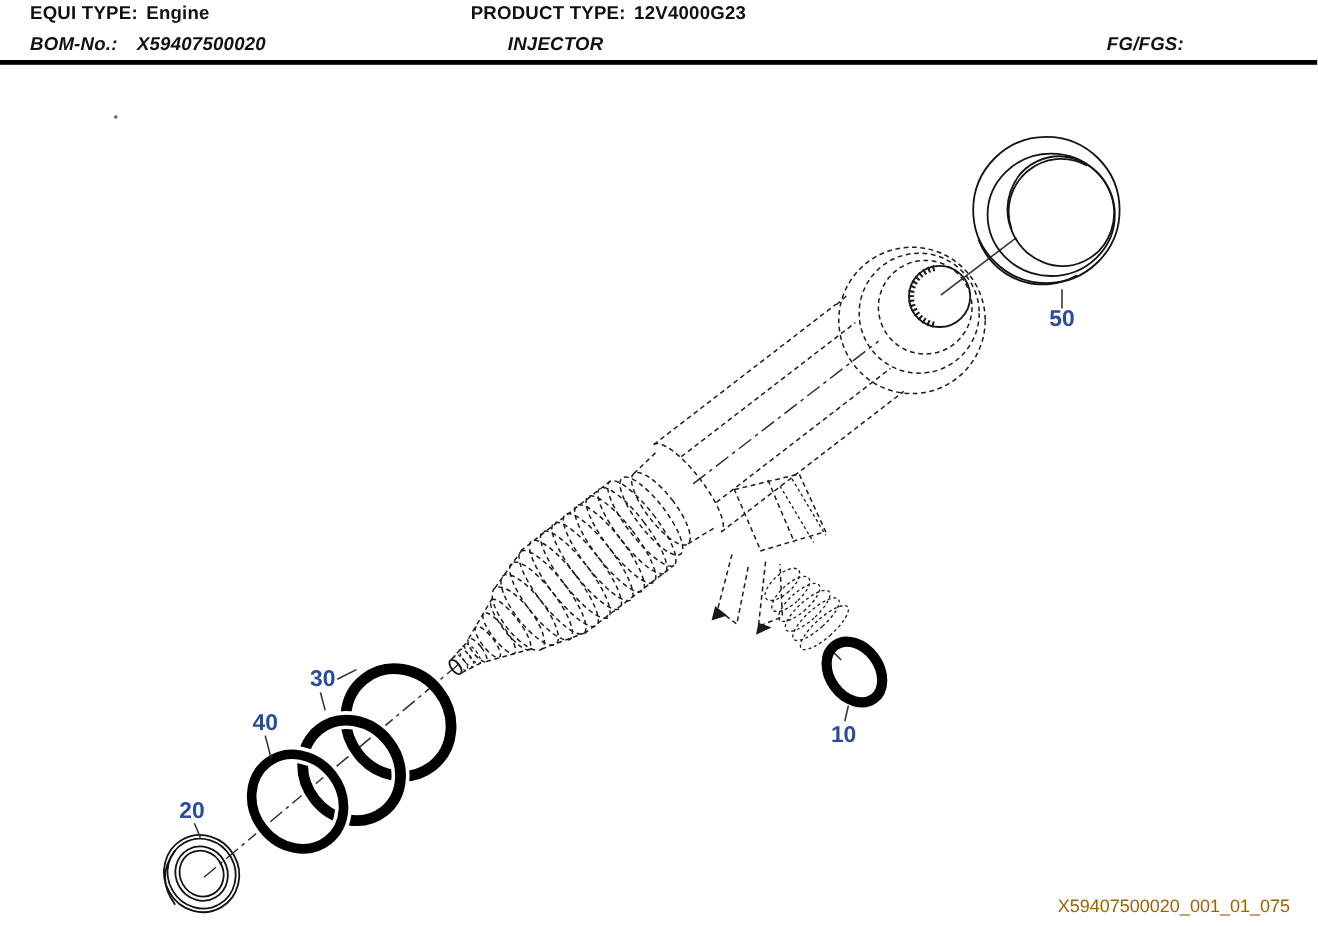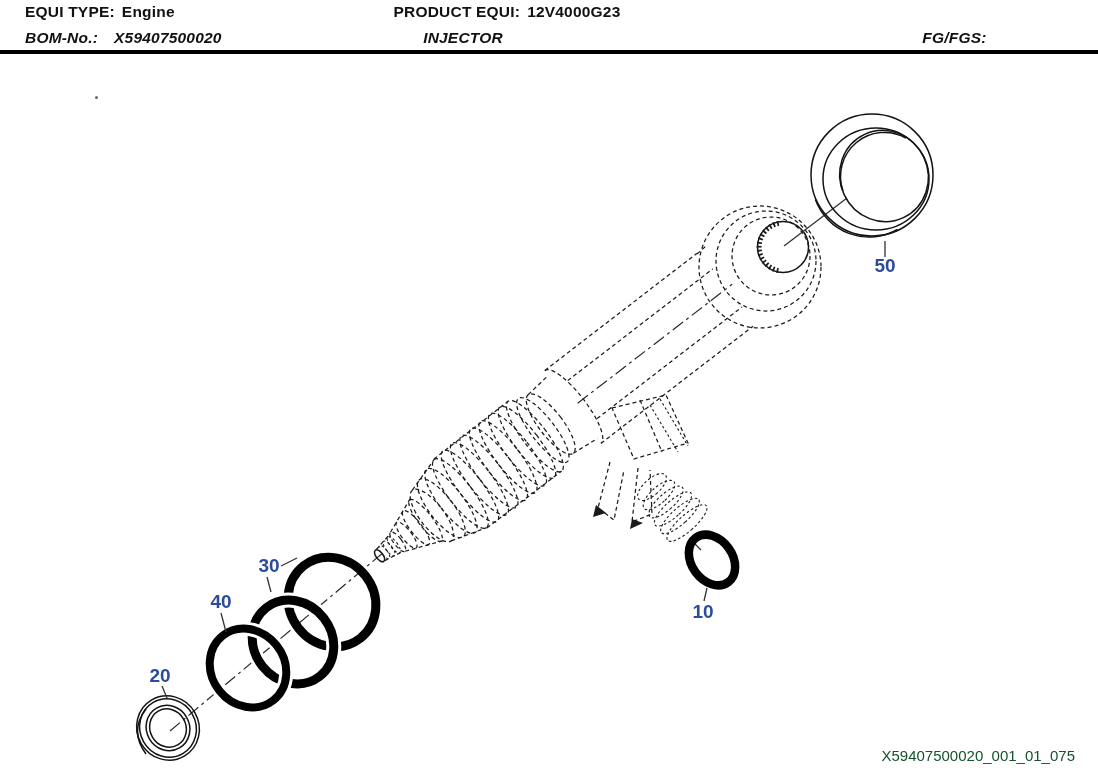--- a/index.html
+++ b/index.html
@@ -25,35 +25,35 @@
   .hl2{fill:none;stroke:#1c1c1c;stroke-width:1.1;stroke-dasharray:2.5 2.4;}
   .sl{fill:none;stroke:#141414;stroke-width:1.5;}
   .cl{fill:none;stroke:#2a2a2a;stroke-width:1.2;stroke-dasharray:13 4 3 4;}
   .thread{fill:none;stroke:#1c1c1c;stroke-width:5;stroke-dasharray:1.8 2.2;}
   .halo{fill:none;stroke:#fff;}
   .oring{fill:none;stroke:#000;}
   .ringthin{fill:none;stroke:#131313;stroke-width:1.5;}
   .ld{fill:none;stroke:#333;stroke-width:1.3;}
   .callout{font-family:"Liberation Sans", sans-serif;font-weight:bold;font-size:19px;text-anchor:middle;}
   
-  #figure-code{position:absolute;right:23px;top:747px;font-size:15px;color:#14532d;white-space:nowrap;}
+  #figure-code{position:absolute;right:23px;top:747px;font-size:15px;color:#a16207;white-space:nowrap;}
   #speck{position:absolute;left:95px;top:96px;width:3px;height:3px;border-radius:50%;background:#666;}
 </style>
 </head>
 <body>
 
 <div id="page">
 
   <div id="header">
     <div class="hrow" id="hrow1">
       <span class="hcell hleft">
         <span class="hlabel">EQUI TYPE:</span><span class="hvalue">Engine</span>
       </span>
       <span class="hcell hcenter1">
-        <span class="hlabel">PRODUCT EQUI:</span><span class="hvalue">12V4000G23</span>
+        <span class="hlabel">PRODUCT TYPE:</span><span class="hvalue">12V4000G23</span>
       </span>
     </div>
     <div class="hrow" id="hrow2">
       <span class="hcell hleft">
         <span class="hlabel" id="bom-gap">BOM-No.:</span><span class="hvalue">X59407500020</span>
       </span>
       <span class="hcell hcenter2">INJECTOR</span>
       <span class="hcell hright2">
         <span class="hlabel">FG/FGS:</span><span class="hvalue"></span>
       </span>

